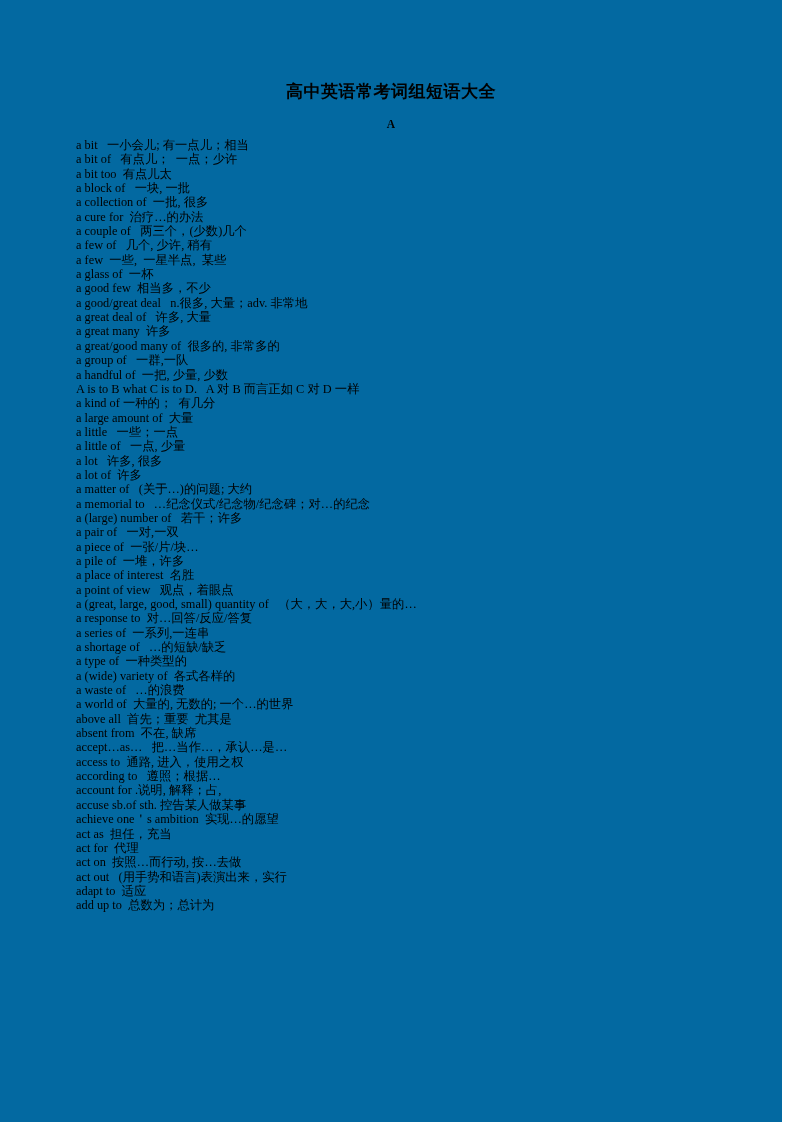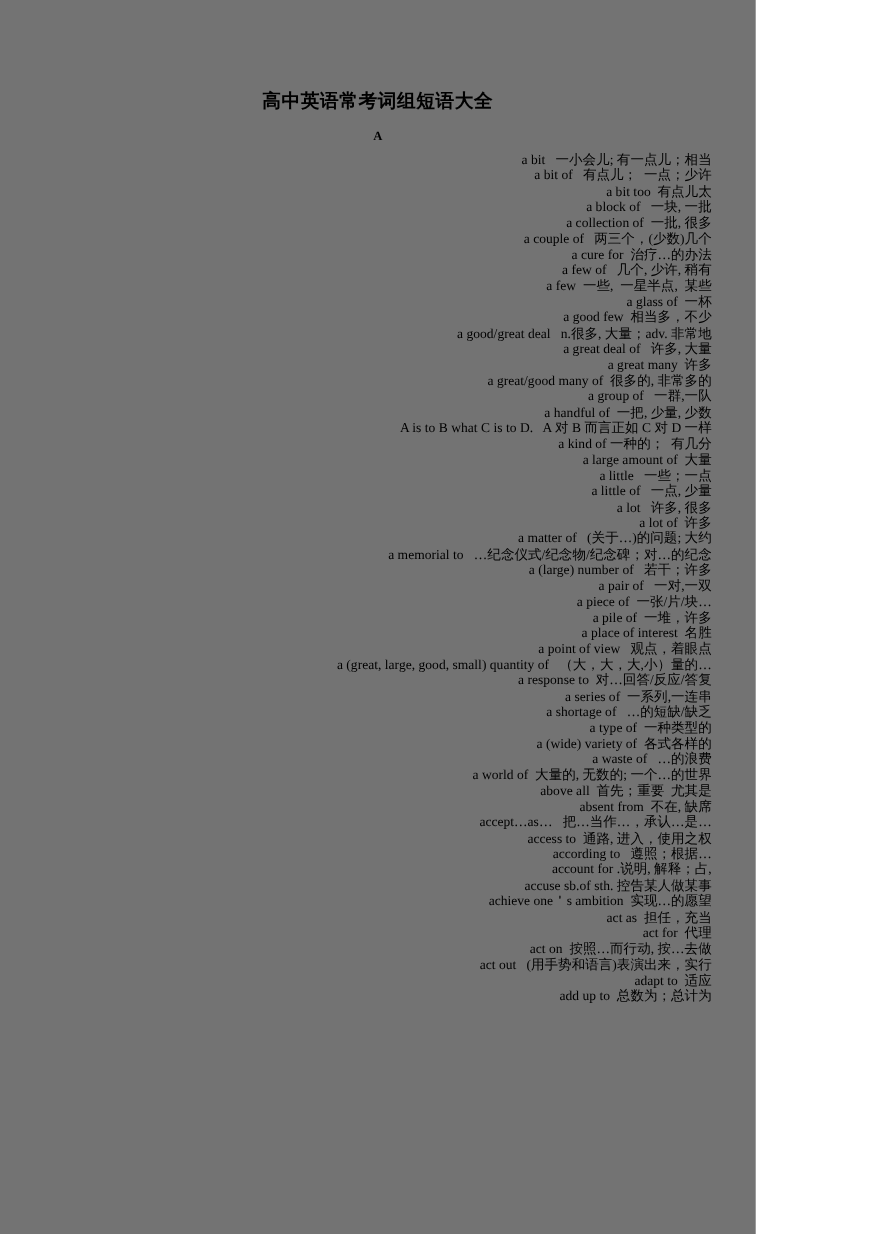--- a/index.html
+++ b/index.html
@@ -9,24 +9,24 @@
   }
   body {
     width: 793px;
     height: 1122px;
     font-family: "Liberation Serif", "DejaVu Serif", serif;
     color: #000000;
     -webkit-font-smoothing: antialiased;
   }
   .page {
     position: relative;
-    width: 687px;
+    width: 782px;
     height: 1122px;
     box-sizing: border-box;
-    background: #737373;
+    background: #0369a1;
     overflow: hidden;
   }
   .doc-title {
     position: absolute;
     left: 0;
     right: 0;
     top: 82px;
     text-align: center;
     font-size: 17px;
     font-weight: bold;
@@ -50,40 +50,39 @@
     right: 40px;
     margin: 0;
     padding: 0;
     list-style: none;
   }
   .entry-list li {
     font-size: 12.3px;
     line-height: 14.35px;
     white-space: pre;
     letter-spacing: 0.02px;
-    text-align: right;
   }
 </style>
 </head>
 <body>
 
 <div class="page">
 
   <div class="doc-title">高中英语常考词组短语大全</div>
 
   <div class="section-heading">A</div>
 
   <ul class="entry-list">
       <li>a bit   一小会儿; 有一点儿；相当</li>
       <li>a bit of   有点儿；  一点；少许</li>
       <li>a bit too  有点儿太</li>
       <li>a block of   一块, 一批</li>
       <li>a collection of  一批, 很多</li>
+      <li>a cure for  治疗…的办法</li>
       <li>a couple of   两三个，(少数)几个</li>
-      <li>a cure for  治疗…的办法</li>
       <li>a few of   几个, 少许, 稍有</li>
       <li>a few  一些,  一星半点,  某些</li>
       <li>a glass of  一杯</li>
       <li>a good few  相当多，不少</li>
       <li>a good/great deal   n.很多, 大量；adv. 非常地</li>
       <li>a great deal of   许多, 大量</li>
       <li>a great many  许多</li>
       <li>a great/good many of  很多的, 非常多的</li>
       <li>a group of   一群,一队</li>
       <li>a handful of  一把, 少量, 少数</li>

